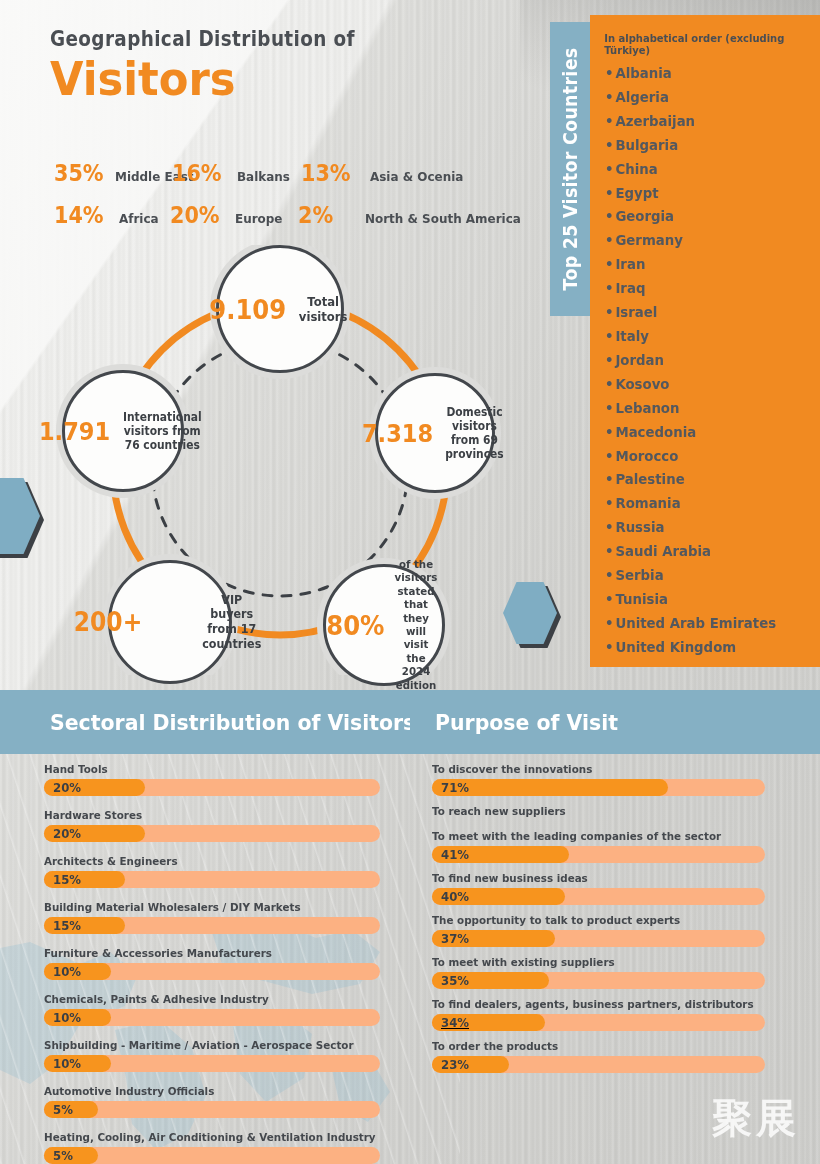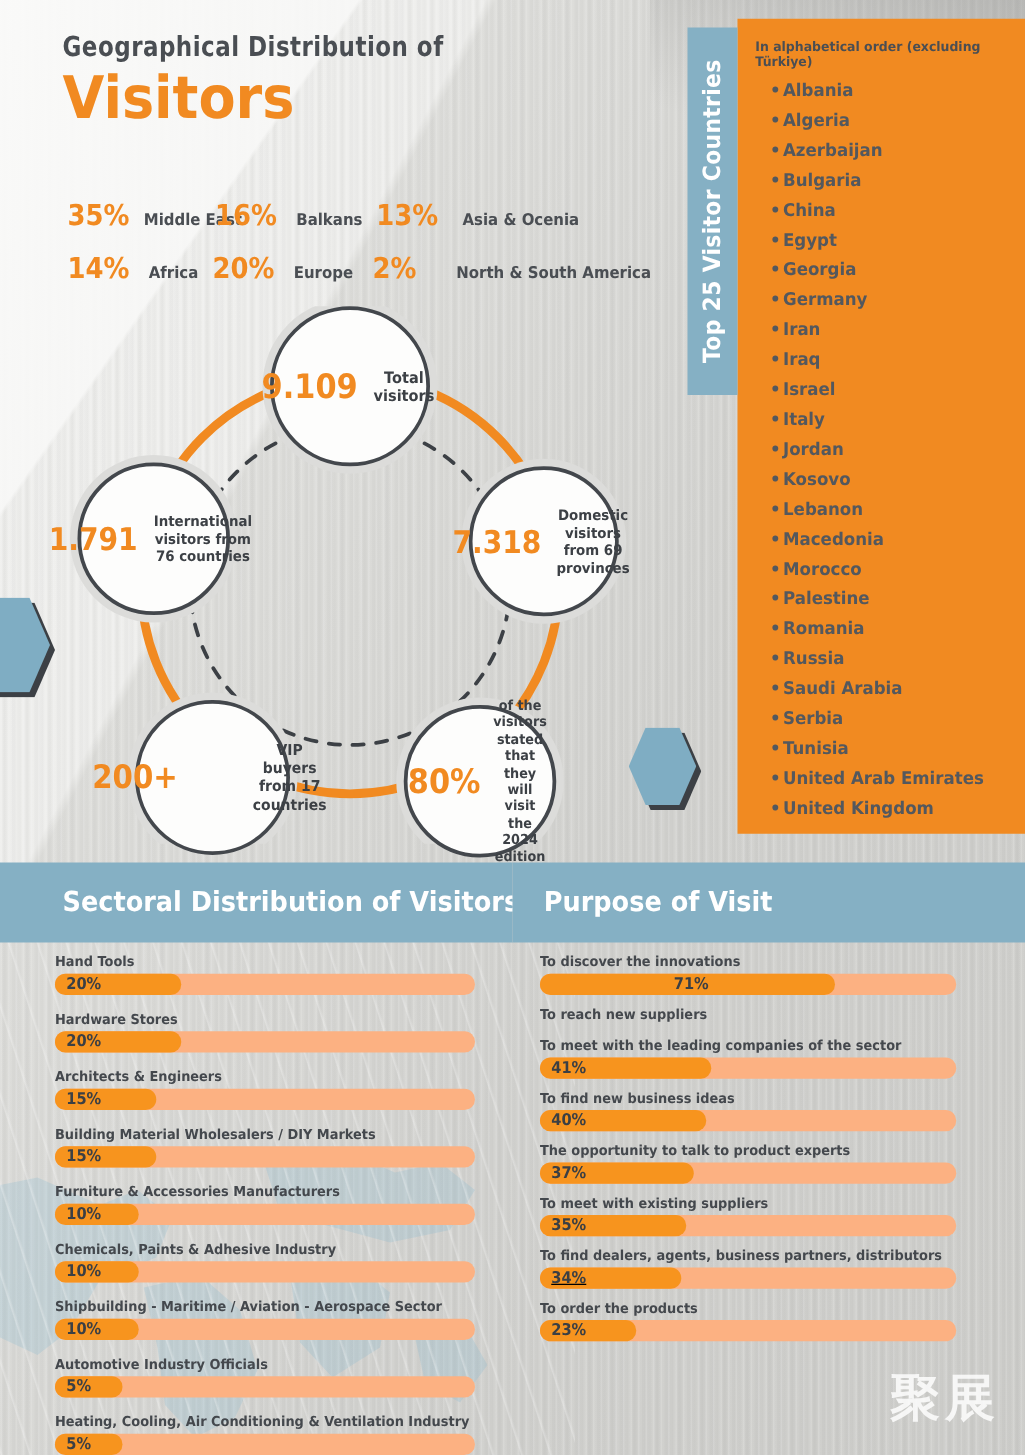--- a/index.html
+++ b/index.html
@@ -177,21 +177,21 @@
     white-space:nowrap;
     transform: rotate(-90deg) scaleX(.92);
     letter-spacing:.3px;
   }
   .country-note {
     font-family:"DejaVu Sans", sans-serif;
     font-size:10.5px; font-weight:700; color:#4a4e53;
     padding: 17px 0 6px 15px;
     transform: scaleX(.95); transform-origin:left center;
   }
-  .country-list { list-style:none; padding-left:26px; }
+  .country-list { list-style:none; padding-left:15px; }
   .country-list li {
     font-family:"DejaVu Sans", sans-serif;
     font-weight:700; font-size:14px; color:#53585e;
     line-height:23.9px;
     transform: scaleX(.95); transform-origin:left center;
     white-space:nowrap;
   }
   .country-list li::before { content:"•"; margin-right:2px; }
 
   
@@ -487,21 +487,21 @@
             <span class="bar-value">5%</span>
           </div>
         </div>
       </div>
     </div>
 
     <div class="bars" id="bars-right">
       <div class="bar-item">
         <div class="bar-label">To discover the innovations</div>
         <div class="bar-track">
-          <div class="bar-fill" style="width: 71%; justify-content: center;">
+          <div class="bar-fill" style="width: 71%;">
             <span class="bar-value">71%</span>
           </div>
         </div>
       </div>
       <div class="bar-item">
         <div class="bar-label">To reach new suppliers</div>
       </div>
       <div class="bar-item">
         <div class="bar-label">To meet with the leading companies of the sector</div>
         <div class="bar-track">

